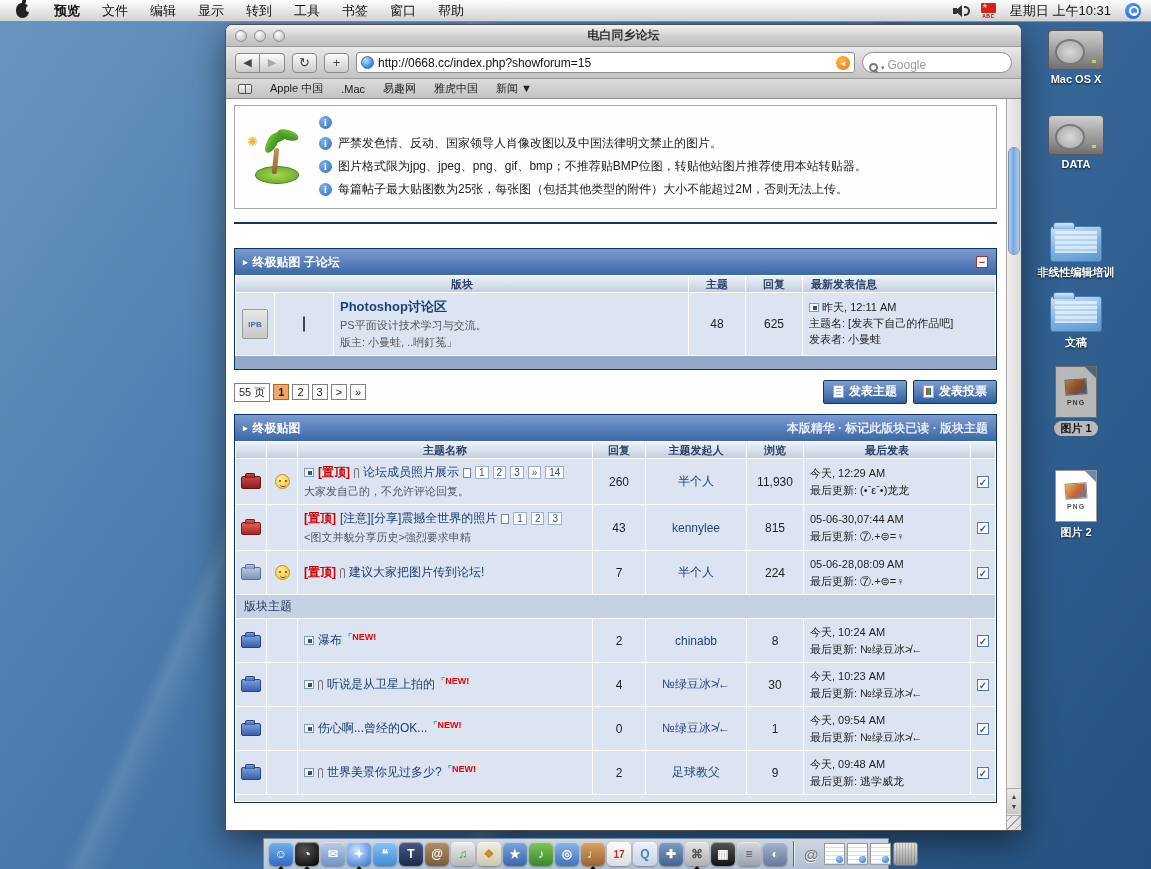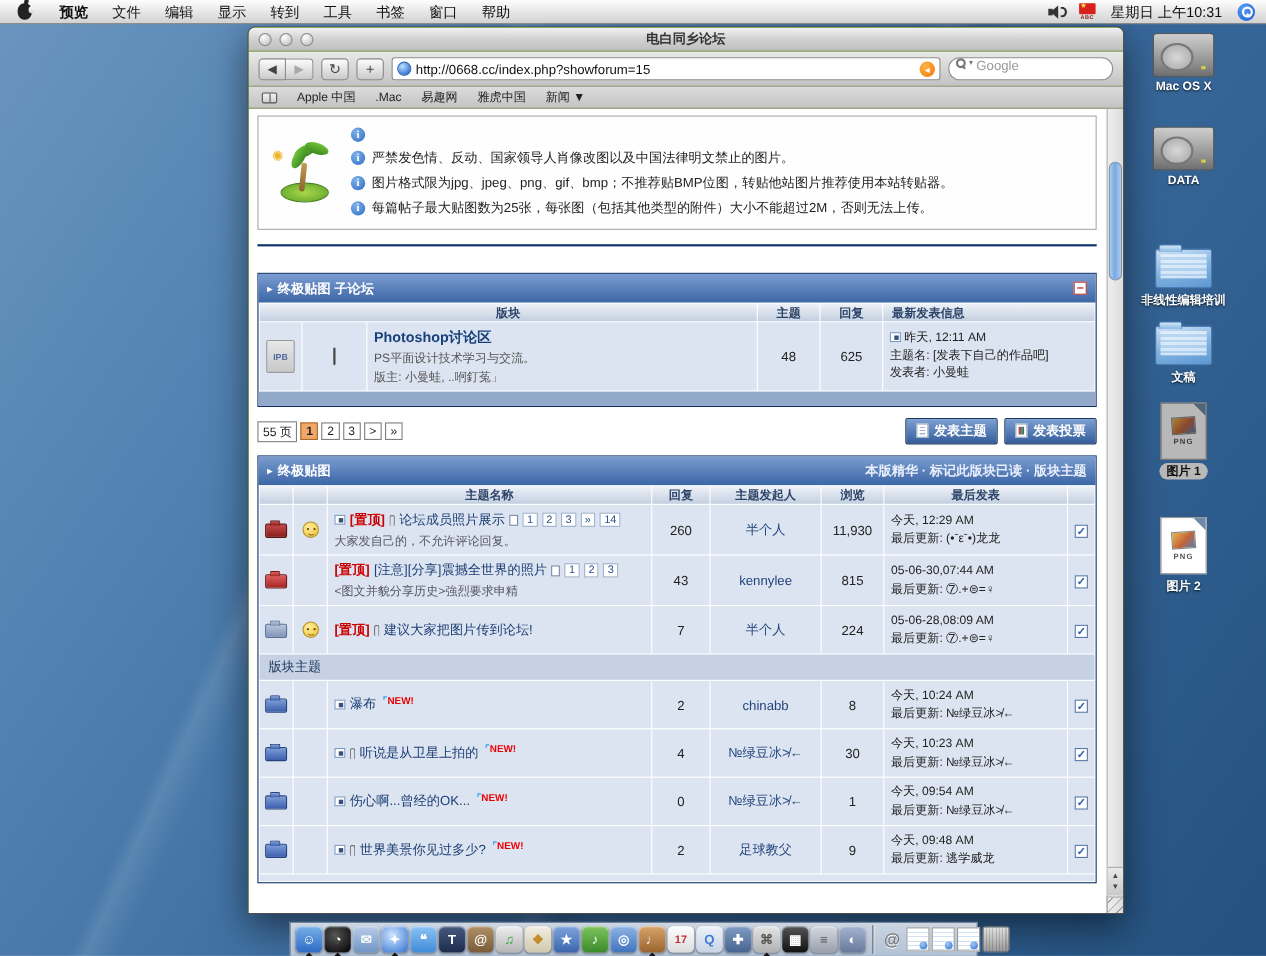--- a/index.html
+++ b/index.html
@@ -48,42 +48,42 @@
   .folder::before { content:""; position:absolute; top:-5px; left:2px; width:20px; height:6px; background:linear-gradient(#d7eafa,#8ab8e4); border:1px solid #4a7bb5; border-bottom:none; border-radius:3px 3px 0 0; }
   .folder::after { content:""; position:absolute; inset:4px 4px 8px 4px; background:repeating-linear-gradient(#eaf4fd 0 3px,#bcd9f2 3px 5px); opacity:.8; }
   .pngfile { width:42px; height:52px; background:#fff; border:1px solid #9a9a9a; position:relative; display:flex; flex-direction:column; align-items:center; justify-content:center; }
   .pngfile::before { content:""; position:absolute; top:0; right:0; border-left:11px solid transparent; border-top:11px solid #6e8aa8; }
   .pngfile .thumb { width:22px; height:16px; background:linear-gradient(135deg,#e8b84a,#c4633a 55%,#5580b0); border:1px solid #888; transform:rotate(-4deg); }
   .pngfile .ext { font-size:7px; font-weight:bold; color:#555; margin-top:4px; letter-spacing:1px; }
   .pngfile.sel { filter:brightness(.72); }
 
   
   .win { position:absolute; left:225px; top:24px; width:797px; height:807px; border:1px solid #4e4e4e;
-    border-radius:7px 7px 0 0; box-shadow:0 12px 34px rgba(0,0,0,.5); overflow:hidden; background:#84cc16; z-index:10; }
+    border-radius:7px 7px 0 0; box-shadow:0 12px 34px rgba(0,0,0,.5); overflow:hidden; background:#fdba74; z-index:10; }
   .titlebar { height:22px; background:linear-gradient(#f2f2f2,#cfcfcf 55%,#bfbfbf); border-bottom:1px solid #9a9a9a;
     display:flex; align-items:center; position:relative; }
   .lights { display:flex; gap:7px; margin-left:9px; }
   .light { width:12px; height:12px; border-radius:50%; border:1px solid #8b8b8b; background:radial-gradient(circle at 35% 28%,#fefefe,#b9b9b9); }
   .wtitle { position:absolute; left:0; right:0; text-align:center; font-size:12px; font-weight:bold; color:#333; }
   .toolbar { height:32px; background:linear-gradient(#e9e9e9,#c2c2c2); border-bottom:1px solid #9a9a9a;
     display:flex; align-items:center; gap:7px; padding:0 9px; }
   .navcaps { display:flex; }
   .tbtn { height:20px; background:linear-gradient(#fdfdfd,#cacaca); border:1px solid #8a8a8a; font-size:11px; color:#444;
     display:flex; align-items:center; justify-content:center; }
   .navcaps .tbtn { width:25px; }
   .navcaps .tbtn:first-child { border-radius:4px 0 0 4px; }
   .navcaps .tbtn:last-child { border-radius:0 4px 4px 0; border-left:none; color:#a8a8a8; }
   .round { width:25px; border-radius:4px; font-size:13px; }
   .urlfield { flex:1; height:21px; background:#fff; border:1px solid #8e8e8e; border-radius:3px;
     display:flex; align-items:center; padding:0 4px; gap:4px; }
   .globe { width:13px; height:13px; border-radius:50%; flex:0 0 13px;
     background:radial-gradient(circle at 35% 30%,#bfe0ff,#3f7fd4 70%,#2a5ca8); border:1px solid #3a6db8; }
   .urlinput { flex:1; border:none; outline:none; font-size:12px; color:#111; font-family:"Liberation Sans",sans-serif; background:transparent; }
   .snapback { width:14px; height:14px; border-radius:50%; background:radial-gradient(circle at 35% 30%,#ffb24d,#f07800); color:#fff; font-size:9px; line-height:14px; text-align:center; flex:0 0 14px; }
-  .searchwrap { width:150px; height:21px; background:#fff; border:1px solid #8e8e8e; border-radius:11px; display:flex; align-items:flex-start; padding:0 6px; gap:3px; }
+  .searchwrap { width:150px; height:21px; background:#fff; border:1px solid #8e8e8e; border-radius:11px; display:flex; align-items:flex-end; padding:0 6px; gap:3px; }
   .lens { width:9px; height:9px; position:relative; flex:0 0 9px; }
   .lens::before { content:""; position:absolute; left:0; top:0; width:5px; height:5px; border:2px solid #777; border-radius:50%; }
   .lens::after { content:""; position:absolute; left:6px; top:6px; width:2px; height:4px; background:#777; transform:rotate(-45deg); }
   .caret { font-size:7px; color:#777; }
   .searchinput { border:none; outline:none; width:100%; font-size:12px; color:#333; background:transparent; font-family:"Liberation Sans",sans-serif; }
   .searchinput::placeholder { color:#9a9a9a; }
   .bookbar { height:20px; background:linear-gradient(#dcdcdc,#c3c3c3); border-bottom:1px solid #8f8f8f;
     display:flex; align-items:center; gap:18px; padding:0 12px; font-size:11px; color:#222; }
   .bookicon { width:14px; height:10px; border:1px solid #555; border-radius:2px; position:relative; background:linear-gradient(#f5f5f5,#cfcfcf); }
   .bookicon::after { content:""; position:absolute; left:6px; top:0; bottom:0; width:1px; background:#555; }

